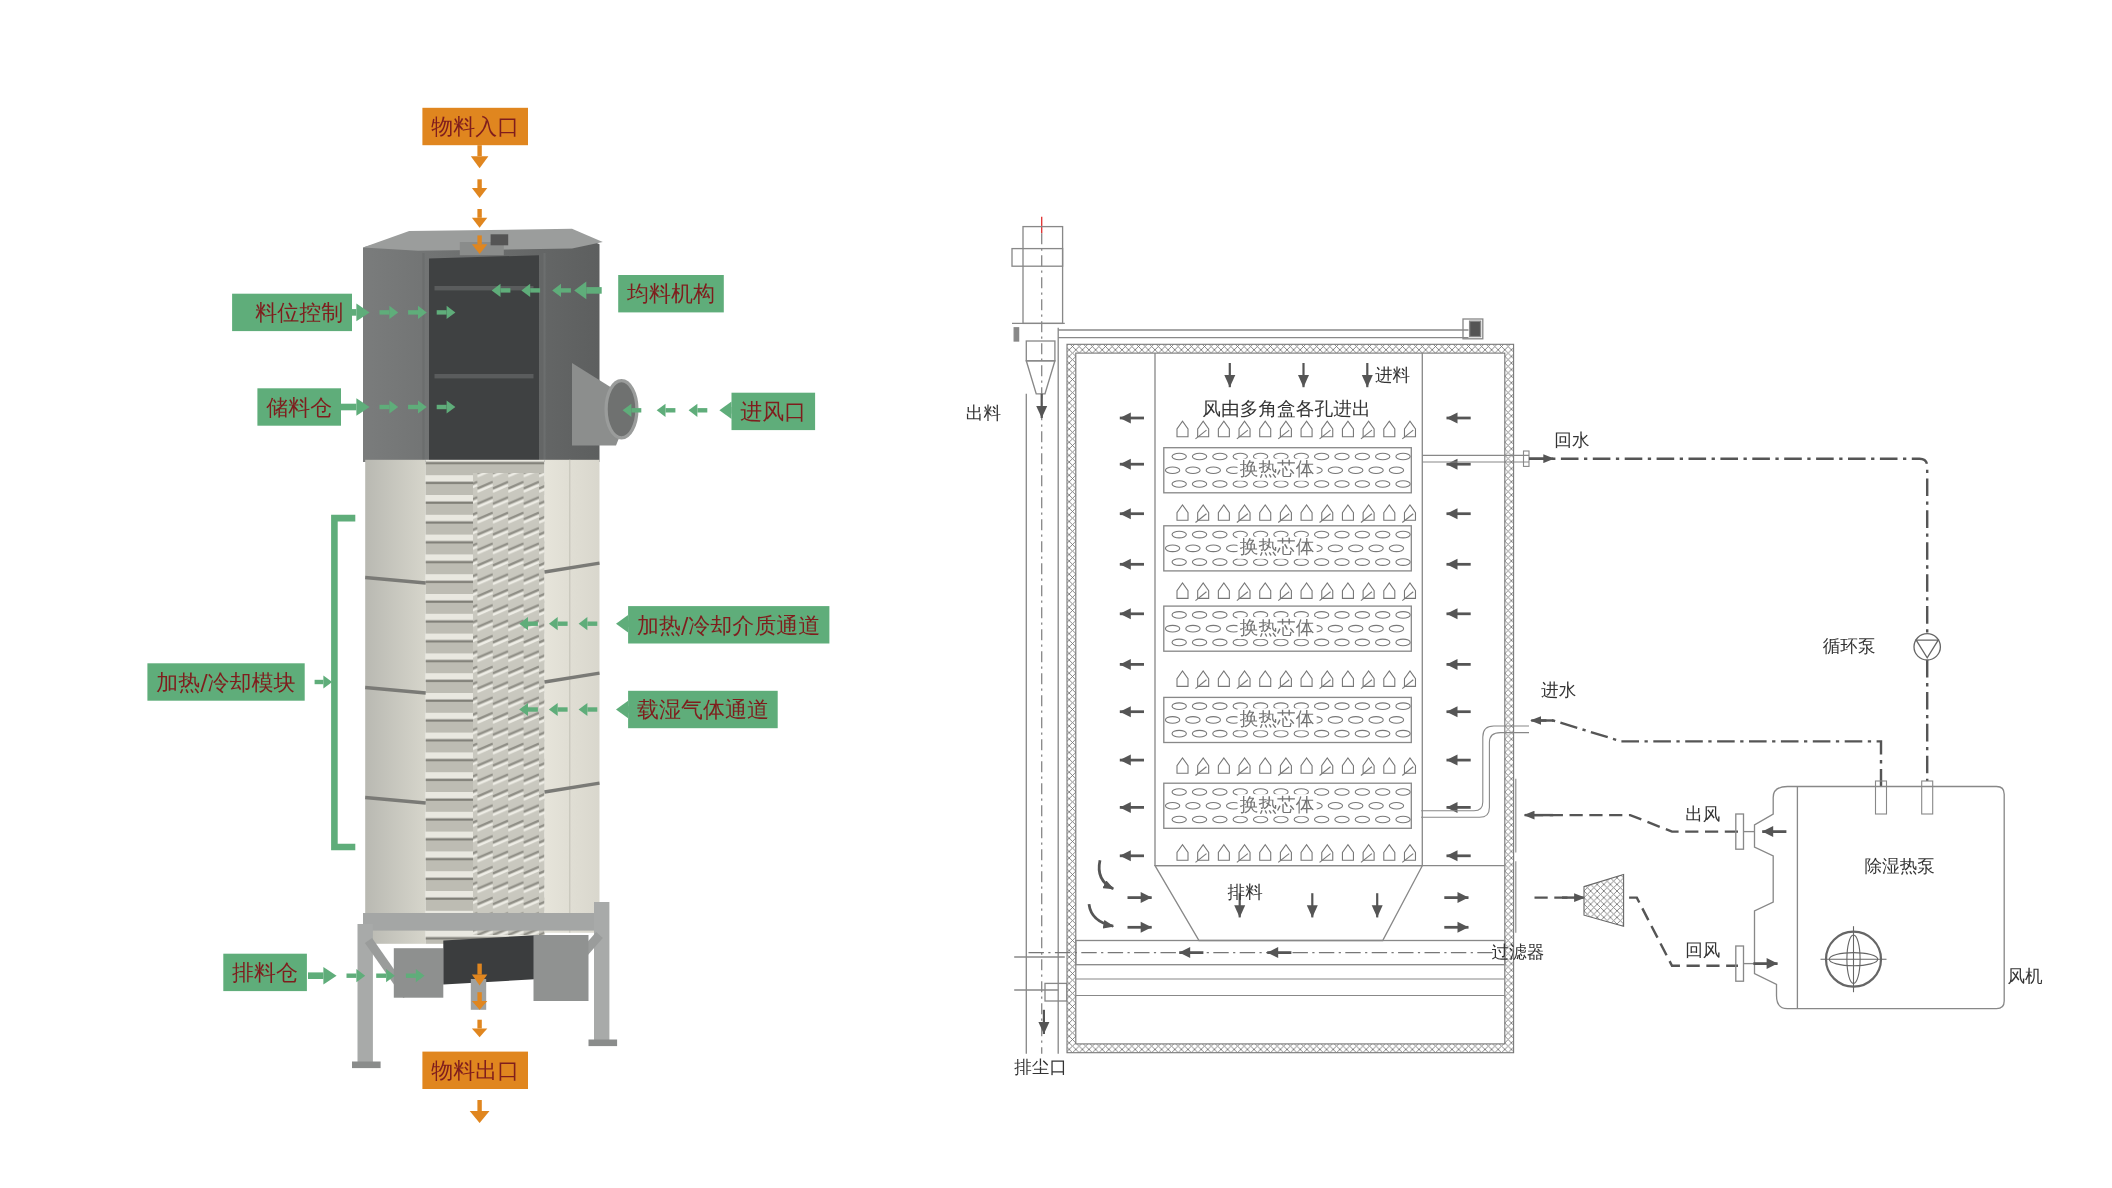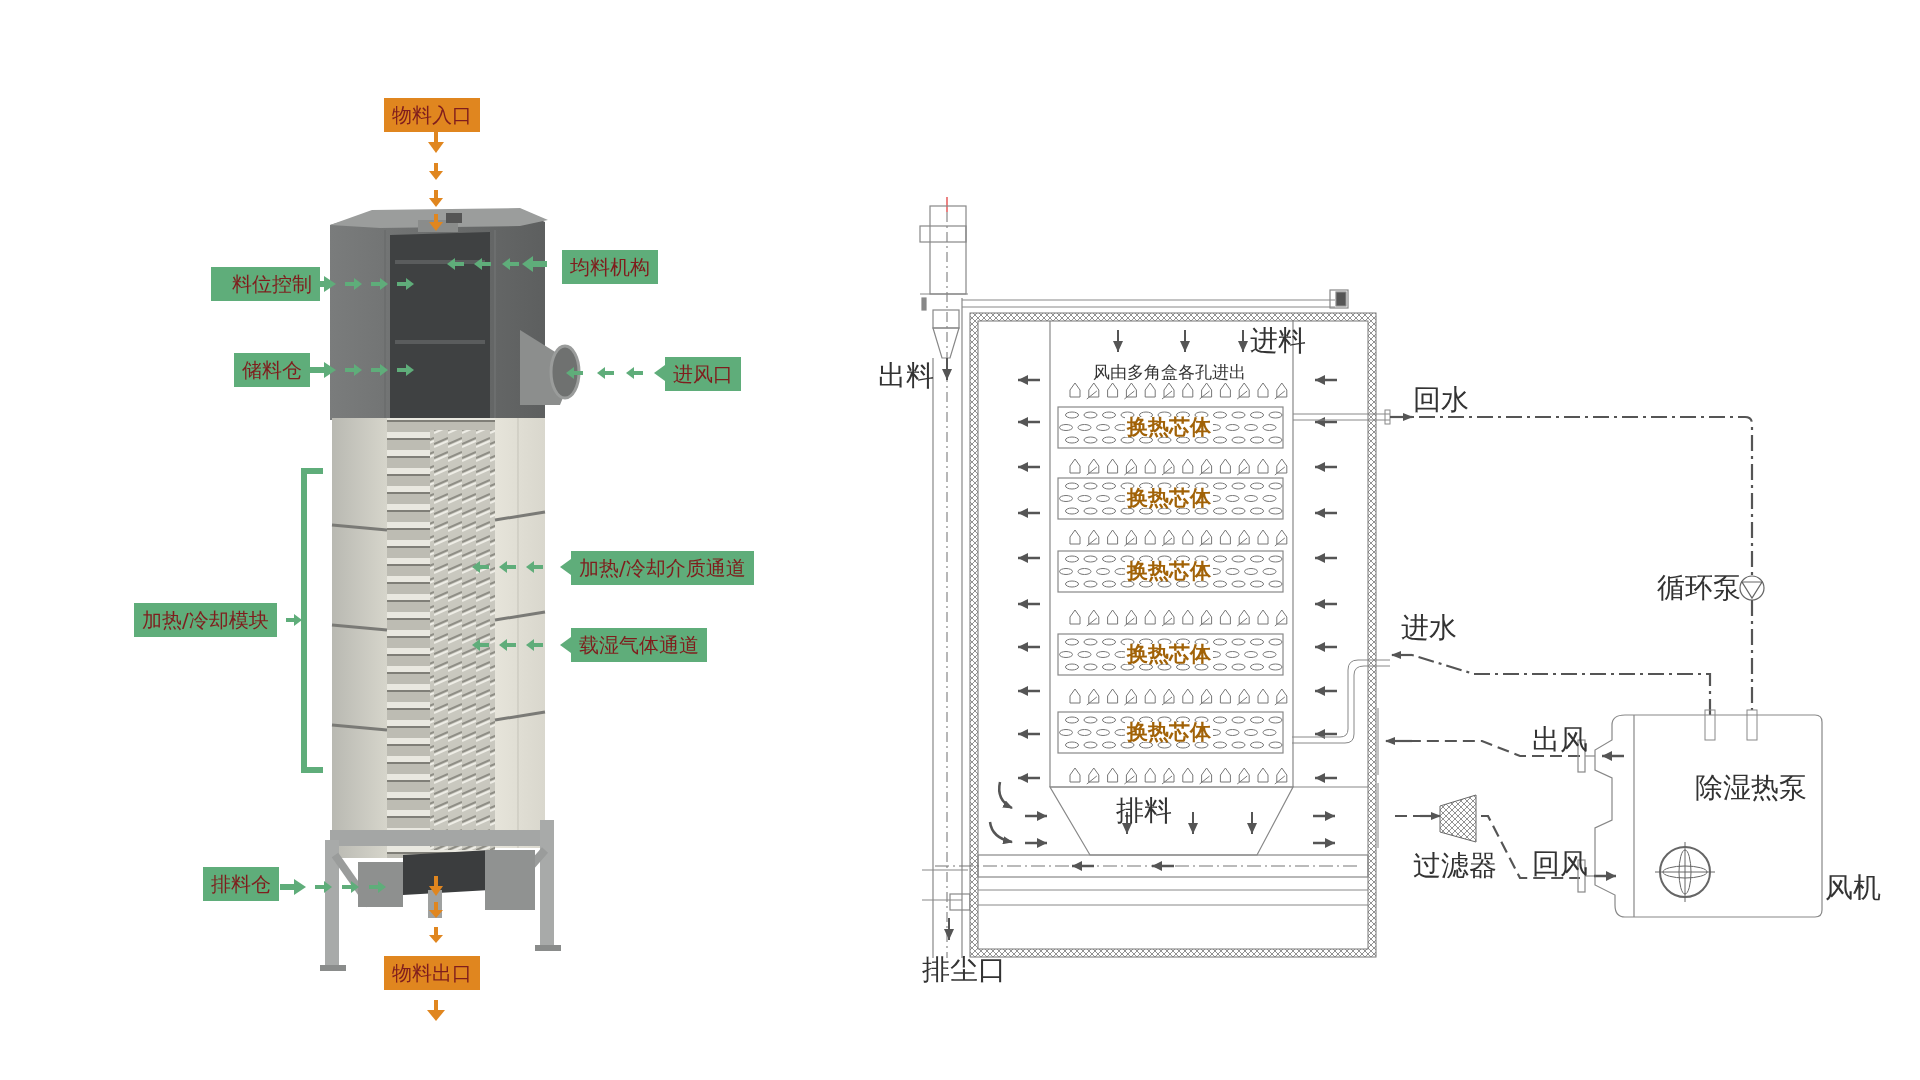--- a/index.html
+++ b/index.html
@@ -2,22 +2,22 @@
 <html><head>
 <meta charset="utf-8">
 <style>
   html, body { margin:0; padding:0; background:#ffffff; }
   body { width:1920px; height:1080px; position:relative; overflow:hidden;
          font-family:"DejaVu Sans","Liberation Sans",sans-serif; }
   .tag { position:absolute; color:#7f1d1d; font-size:20px; line-height:34px;
          height:34px; padding:0 8px; white-space:nowrap; box-sizing:border-box; }
   .tag.green { background:#5fad7a; }
   .tag.orange { background:#e0861f; }
-  .lbl { position:absolute; color:#333333; font-size:28px; white-space:nowrap; line-height:28px; }
-  .core-lbl { position:absolute; color:#a16207; font-size:21px; font-weight:bold; white-space:nowrap;
+  .lbl { position:absolute; color:#333333; font-size:16px; white-space:nowrap; line-height:28px; }
+  .core-lbl { position:absolute; color:#737373; font-size:17px; font-weight:normal; white-space:nowrap;
               background:#ffffff; padding:0 2px; line-height:20px; }
   svg { position:absolute; left:0; top:0; }
 </style>
 </head>
 <body>
 
 <div>
 <svg width="1920" height="1080">
   <defs>
     <linearGradient id="gDark" x1="0" x2="1">
@@ -673,21 +673,21 @@
 </svg>
 
   <div class="lbl" style="left:878px;top:362px;">出料</div>
   <div class="lbl" style="left:1250px;top:327px;">进料</div>
   <div class="lbl" style="left:1093px;top:358px;font-size:17px;">风由多角盒各孔进出</div>
   <div class="lbl" style="left:1413px;top:386px;">回水</div>
   <div class="lbl" style="left:1657px;top:574px;">循环泵</div>
   <div class="lbl" style="left:1401px;top:614px;">进水</div>
   <div class="lbl" style="left:1532px;top:726px;">出风</div>
   <div class="lbl" style="left:1695px;top:774px;">除湿热泵</div>
-  <div class="lbl" style="left:1413px;top:852px;">过滤器</div>
+  <div class="lbl" style="left:1356px;top:852px;">过滤器</div>
   <div class="lbl" style="left:1532px;top:850px;">回风</div>
   <div class="lbl" style="left:1780px;top:874px;margin-left:45px;">风机</div>
   <div class="lbl" style="left:1116px;top:797px;">排料</div>
   <div class="lbl" style="left:922px;top:956px;">排尘口</div>
 
   <div id="coreLabels">
       <div class="core-lbl" style="left: 1125px; top: 417px;">换热芯体</div>
       <div class="core-lbl" style="left: 1125px; top: 488px;">换热芯体</div>
       <div class="core-lbl" style="left: 1125px; top: 561px;">换热芯体</div>
       <div class="core-lbl" style="left: 1125px; top: 644px;">换热芯体</div>

